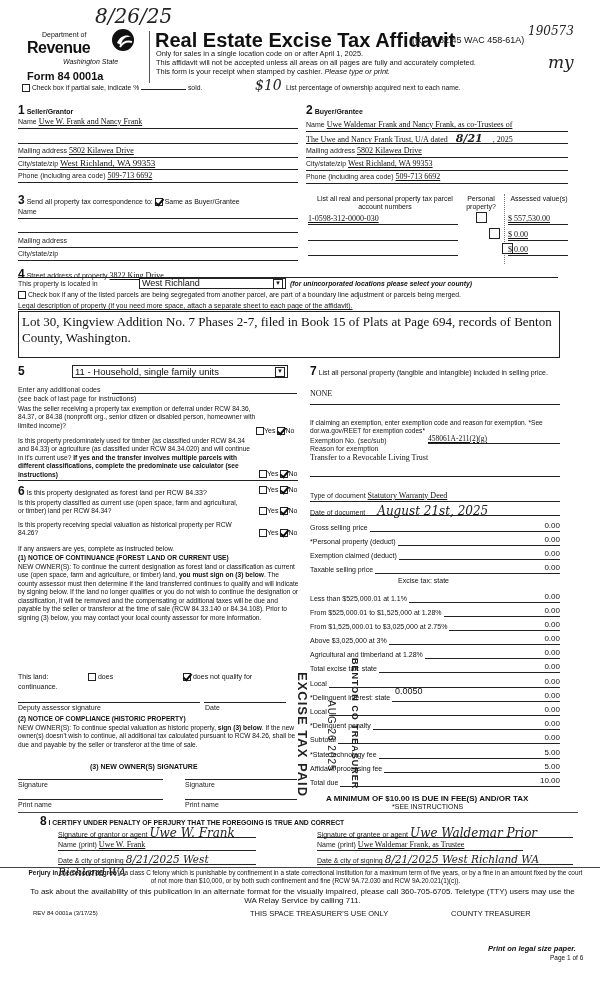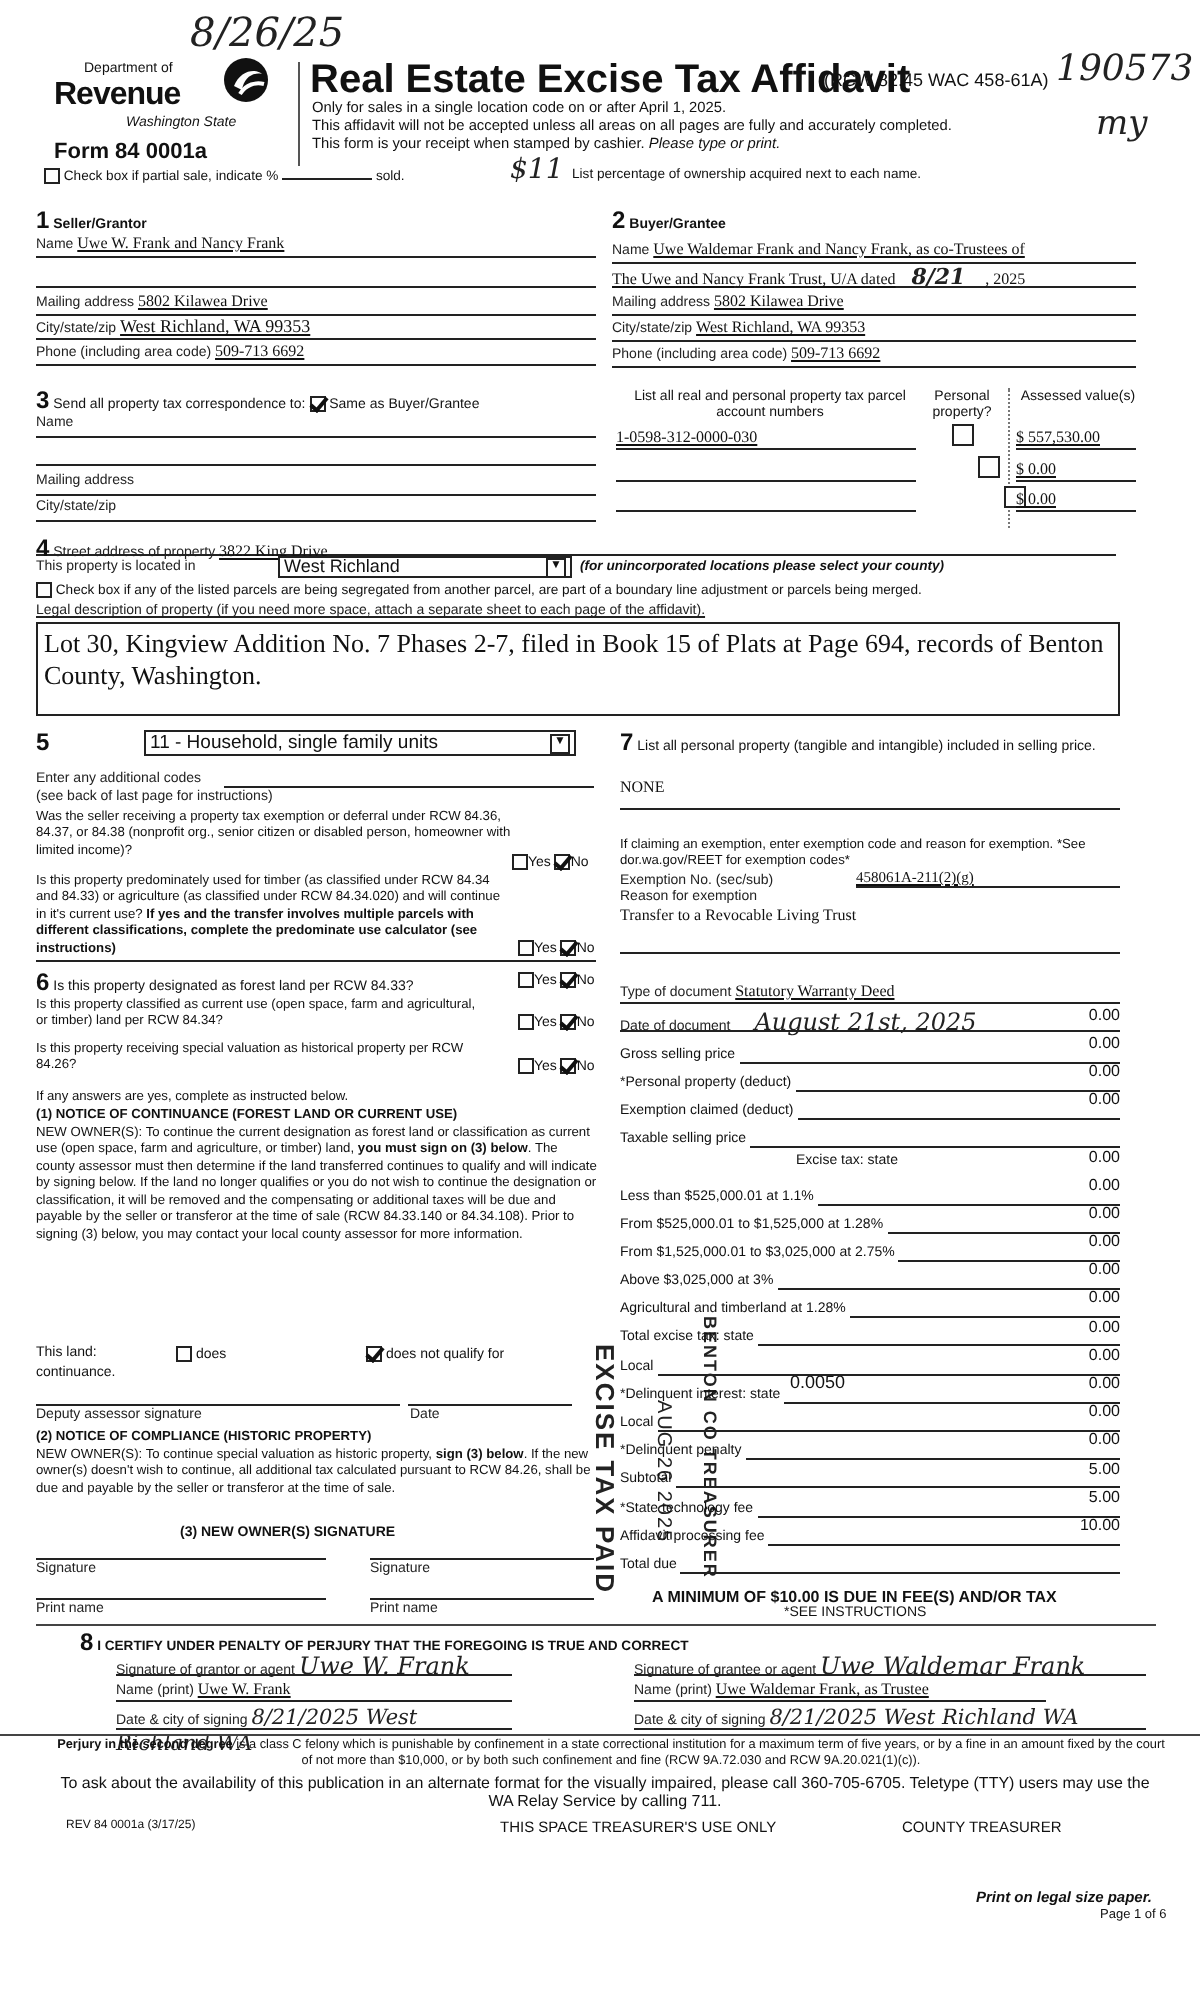--- a/index.html
+++ b/index.html
@@ -14,34 +14,34 @@
   .cb.checked::after { content: ""; position: absolute; left: 1px; top: -2px; width: 3px; height: 7px; border-right: 2px solid #111; border-bottom: 2px solid #111; transform: rotate(40deg); }
   .cb.big { width: 11px; height: 11px; }
   .secnum { font-size: 12px; font-weight: bold; }
   .bold { font-weight: bold; }
   .ital { font-style: italic; }
   .select { border: 1px solid #222; background: #fff; display: flex; align-items: center; justify-content: space-between; padding: 0 2px; font-size: 9px; }
   .select .arrow { width: 10px; height: 10px; border: 1px solid #222; display: flex; align-items: center; justify-content: center; font-size: 6px; }
   .fee-row { position: absolute; left: 310px; width: 250px; height: 11px; display: flex; align-items: flex-end; }
   .fee-row .fl { flex: 0 0 auto; text-align: right; font-size: 7px; white-space: nowrap; }
   .fee-row .fline { flex: 1 1 auto; border-bottom: 1px solid #222; margin-left: 2px; height: 8px; position: relative; }
-  .fee-row .fval { position: absolute; right: 0; bottom: 18px; font-size: 8px; }
+  .fee-row .fval { position: absolute; right: 0; bottom: 0; font-size: 8px; }
   .stamp { position: absolute; font-family: "Liberation Sans", sans-serif; color: #222; transform-origin: left top; transform: rotate(90deg); white-space: nowrap; letter-spacing: 1px; }
   p.body { font-size: 6.6px; line-height: 1.28; }
 </style>
 </head>
 <body>
 
 
 
 
 <div class="abs hand" style="left:95px;top:4px;font-size:20px;">8/26/25</div>
-<div class="abs hand" style="left:528px;top:24px;font-size:18px;">190573</div>
+<div class="abs hand" style="left:528px;top:24px;font-size:12px;">190573</div>
 <div class="abs hand" style="left:548px;top:52px;font-size:17px;">my</div>
-<div class="abs hand" style="left:255px;top:77px;font-size:14px;">$11</div>
+<div class="abs hand" style="left:255px;top:77px;font-size:14px;">$10</div>
 
 
 <div class="abs" style="left:25px;top:28px;width:120px;height:56px;">
   <div class="abs" style="left:17px;top:3px;font-size:7px;">Department of</div>
   <div class="abs" style="left:2px;top:10px;font-size:16px;font-weight:bold;letter-spacing:-0.5px;">Revenue</div>
   <div class="abs" style="left:86px;top:0px;width:24px;height:24px;">
     <svg width="24" height="24" viewBox="0 0 24 24">
         <circle cx="12" cy="12" r="11" fill="#111"></circle>
         <path d="M6 15 C 9 7, 17 6, 20 9 C 15 8, 11 11, 10 17 Z" fill="#fff"></path>
         <path d="M9 19 C 12 14, 17 13, 21 14" stroke="#fff" stroke-width="2" fill="none"></path>
@@ -254,21 +254,21 @@
   <span class="lbl">Signature of grantor or agent</span> <span class="hand" style="font-size:12px;">Uwe W. Frank</span>
 </div>
 <div class="abs uline" style="left:58px;top:840px;width:198px;height:11px;">
   <span class="lbl">Name (print)</span> <span class="typed" style="text-decoration:underline;">Uwe W. Frank</span>
 </div>
 <div class="abs uline" style="left:58px;top:853px;width:198px;height:12px;">
   <span class="lbl">Date &amp; city of signing</span> <span class="hand" style="font-size:10.5px;">8/21/2025  West Richland WA</span>
 </div>
 
 <div class="abs uline" style="left:317px;top:826px;width:256px;height:12px;">
-  <span class="lbl">Signature of grantee or agent</span> <span class="hand" style="font-size:12px;">Uwe Waldemar Frank</span>
+  <span class="lbl">Signature of grantee or agent</span> <span class="hand" style="font-size:12px;">Uwe Waldemar Prior</span>
 </div>
 <div class="abs uline" style="left:317px;top:840px;width:206px;height:11px;">
   <span class="lbl">Name (print)</span> <span class="typed" style="text-decoration:underline;">Uwe Waldemar Frank, as Trustee</span>
 </div>
 <div class="abs uline" style="left:317px;top:853px;width:256px;height:12px;">
   <span class="lbl">Date &amp; city of signing</span> <span class="hand" style="font-size:10.5px;">8/21/2025  West Richland WA</span>
 </div>
 
 
 <div class="abs" style="left:0;top:867px;width:600px;border-top:1px solid #444;"></div>

